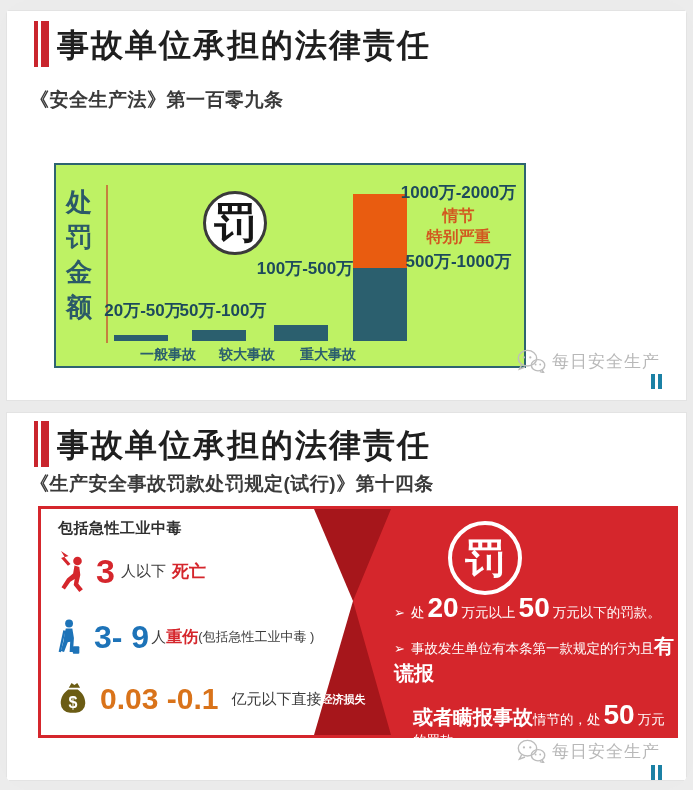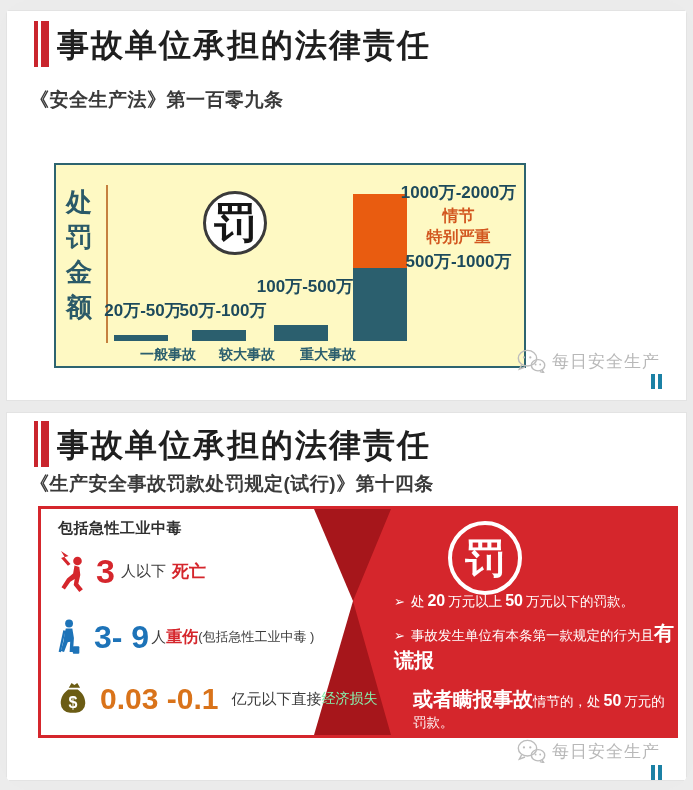--- a/index.html
+++ b/index.html
@@ -15,32 +15,32 @@
   .accent .s1 { position:absolute; left:0; top:0; width:4px; height:100%; background:#c9252d; }
   .accent .s2 { position:absolute; left:7px; top:0; width:8px; height:100%; background:#c9252d; }
   .h-title { position:absolute; left:50px; top:13px; font-size:32px; font-weight:700; color:#1f1f1f; letter-spacing:2px; white-space:nowrap; }
   .h-sub { position:absolute; left:23px; font-size:19px; font-weight:700; color:#3a3a3a; letter-spacing:.5px; white-space:nowrap; }
   .card1 .h-sub { top:76px; }
   .card2 .h-sub { top:58px; }
   .body-text { position:absolute; left:24px; top:106px; width:638px; font-size:14.5px; line-height:29px; color:#3f3f3f; }
   .body-text b { color:#2e2e2e; }
 
   
-  .chart-box { position:absolute; left:47px; top:152px; width:472px; height:205px; border:2px solid #2d6470; background:#fef9c3; }
+  .chart-box { position:absolute; left:47px; top:152px; width:472px; height:205px; border:2px solid #2d6470; background:#bef264; }
   .ylab { position:absolute; left:8px; top:20px; width:30px; font-size:26px; font-weight:700; color:#2b5a68; line-height:35px; text-align:center; word-break:break-all; }
   .axis { position:absolute; left:50px; top:20px; width:2px; height:158px; background:#c5803f; }
   .bars { position:absolute; left:0; top:0; width:100%; height:176px; }
   .barw { position:absolute; bottom:0; width:54px; display:flex; flex-direction:column; justify-content:flex-end; }
   .b1 { left:58px; } .b2 { left:136px; } .b3 { left:218px; } .b4 { left:297px; }
   .seg-main { background:#2b5f6e; width:100%; }
   .seg-severe { background:#e95c10; width:100%; }
   .vlab { position:absolute; font-size:17px; font-weight:700; color:#1d4a5c; text-align:center; white-space:nowrap; }
   .vl1 { left:28px;  width:118px; top:134px; }
   .vl2 { left:108px; width:118px; top:134px; }
-  .vl3 { left:186px; width:126px; top:110px; }
+  .vl3 { left:186px; width:126px; top:92px; }
   .vl4 { left:330px; width:145px; top:16px; }
   .vl5 { left:330px; width:145px; top:85px; }
   .ann { position:absolute; left:330px; width:145px; font-size:16px; font-weight:700; color:#d2571f; text-align:center; }
   .ann1 { top:41px; } .ann2 { top:62px; }
   .fa-badge { position:absolute; left:147px; top:26px; width:64px; height:64px; border:3px solid #3a3a3a; border-radius:50%; background:#fff; display:flex; align-items:center; justify-content:center; font-size:42px; font-weight:700; color:#151515; }
   .cat { position:absolute; top:181px; font-size:14px; font-weight:700; color:#2b5f6e; text-align:right; white-space:nowrap; }
   .c1 { left:30px; width:110px; } .c2 { left:109px; width:110px; } .c3 { left:190px; width:110px; } .c4 { left:255px; width:140px; }
 
   
   .watermark { position:absolute; right:26px; display:flex; align-items:center; gap:6px; color:#b8b8b8; font-size:17px; letter-spacing:1px; }
@@ -60,28 +60,28 @@
   .prow .ic { flex:0 0 auto; margin-right:10px; display:flex; align-items:center; }
   .r1 { top:40px; height:50px; }
   .r2 { top:106px; height:50px; }
   .r3 { top:170px; height:46px; }
   .num1 { font-size:34px; font-weight:700; color:#d5262c; margin-right:6px; }
   .num2 { font-size:32px; font-weight:700; color:#1d73b8; margin-right:2px; }
   .num3 { font-size:30px; font-weight:700; color:#d9731a; margin-right:13px; }
   .mid { font-size:15px; color:#3c3c3c; font-weight:500; }
   .em-red { font-size:17px; font-weight:700; color:#d5262c; margin-left:6px; }
   .em-red2 { font-size:16px; font-weight:700; color:#d5262c; }
-  .em-org { font-size:14px; font-weight:400; color:#86efac; }
+  .em-org { font-size:11px; font-weight:700; color:#ffffff; }
   .note { font-size:13px; color:#3c3c3c; }
   .fa-badge2 { position:absolute; left:410px; top:15px; width:74px; height:74px; border:4px solid #fff; border-radius:50%; display:flex; align-items:center; justify-content:center; font-size:40px; font-weight:700; color:#fff; }
   .bullets { position:absolute; left:356px; top:86px; width:280px; color:#fff; }
   .bline { margin-bottom:4px; }
   .mk { font-size:13px; margin-right:6px; }
   .sm { font-size:13.5px; }
-  .bn { font-size:16px; font-weight:700; padding:0 3px; }
+  .bn { font-size:28px; font-weight:700; padding:0 3px; }
   .bg { font-size:20px; font-weight:700; }
   .bl2 { margin-top:9px; }
   .bl3 { margin-top:12px; margin-left:19px; }
 </style>
 </head>
 <body>
 
 <div class="page">
 
   <div class="card card1">

